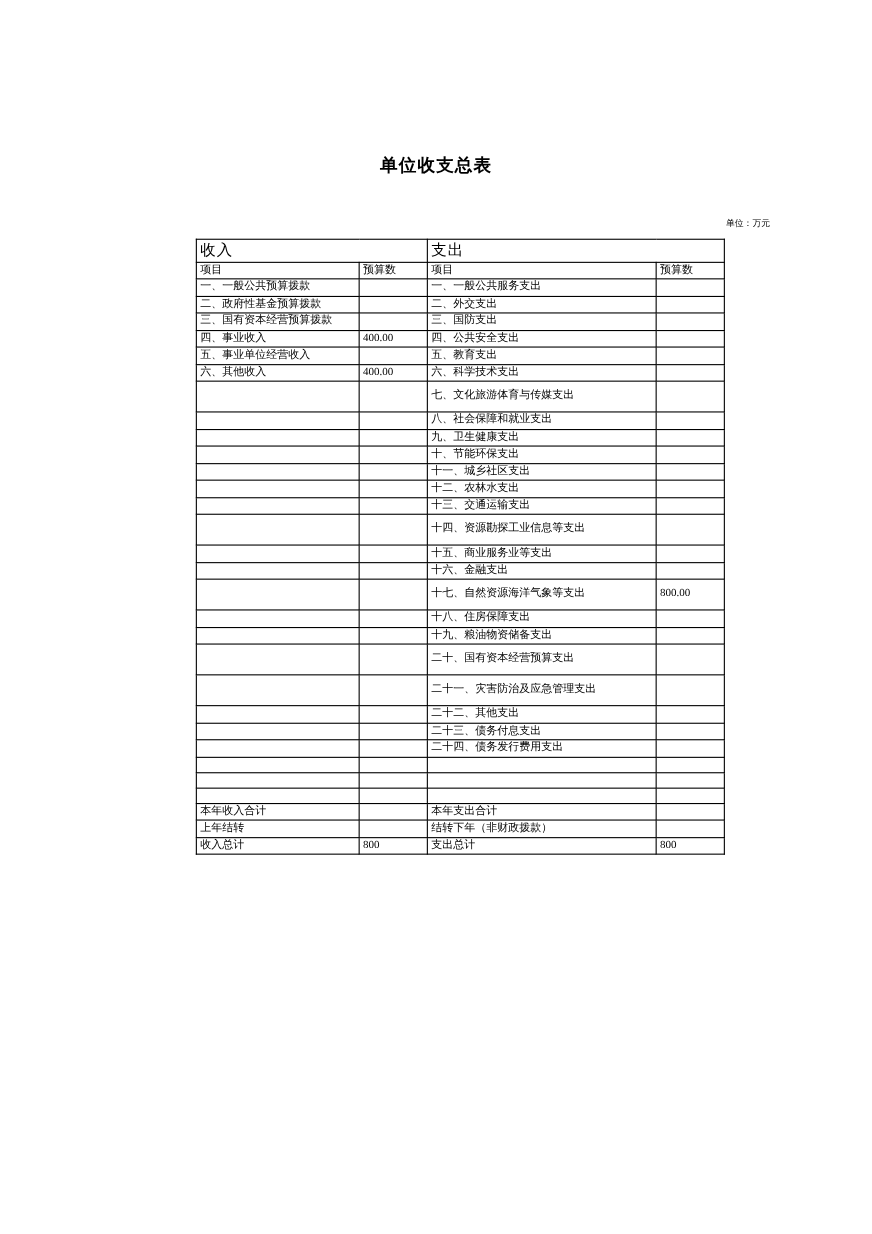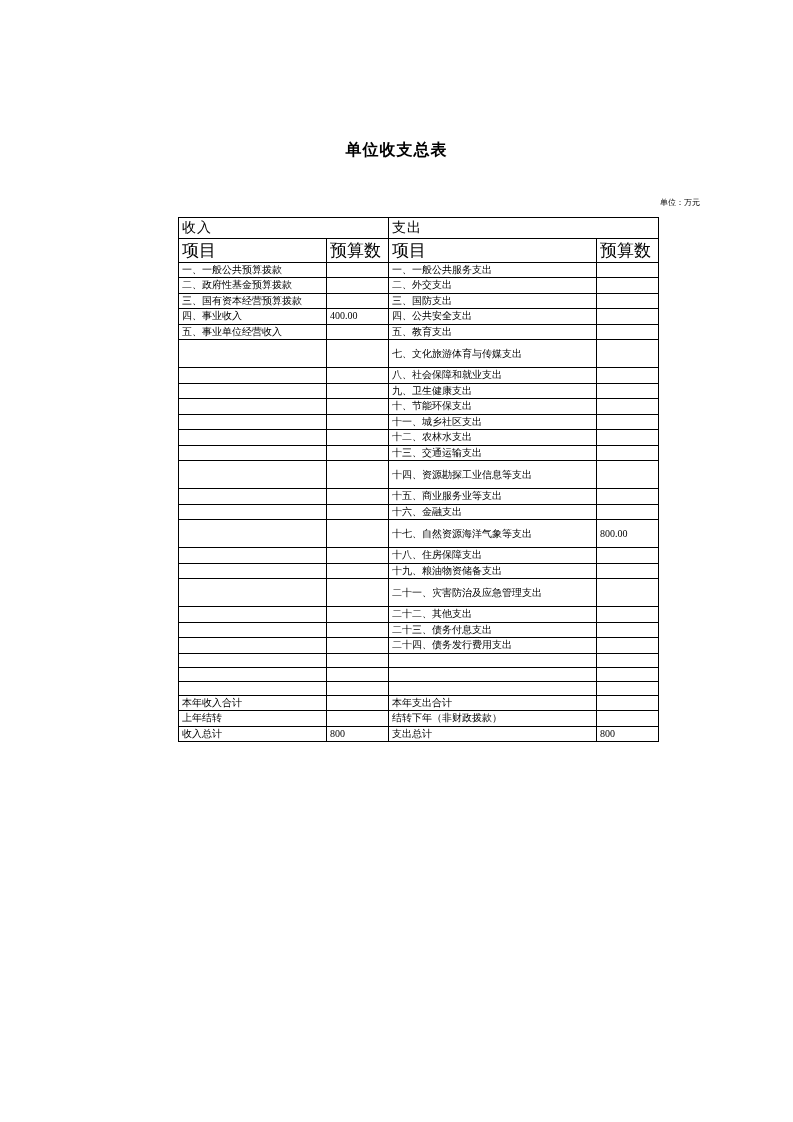--- a/index.html
+++ b/index.html
@@ -70,21 +70,21 @@
 
   .grp-head td {
     text-align: center;
     font-size: 14px;
     font-weight: bold;
     height: 22px;
     letter-spacing: 1px;
   }
   .sub-head td {
     text-align: center;
-    font-size: 17px;
+    font-size: 10px;
     font-weight: bold;
     height: 20px;
   }
   .num {
     text-align: right;
     font-family: "Liberation Serif", serif;
     font-size: 10px;
   }
   .twoline {
     height: 28px;
@@ -141,20 +141,26 @@
             <td class="num">400.00</td>
             <td>四、公共安全支出</td>
             <td class="num"></td>
           </tr>
           <tr>
             <td>五、事业单位经营收入</td>
             <td class="num"></td>
             <td>五、教育支出</td>
             <td class="num"></td>
           </tr>
+          <tr>
+            <td>六、其他收入</td>
+            <td class="num">400.00</td>
+            <td>六、科学技术支出</td>
+            <td class="num"></td>
+          </tr>
           <tr class="twoline">
             <td></td>
             <td class="num"></td>
             <td>七、文化旅游体育与传媒支出</td>
             <td class="num"></td>
           </tr>
           <tr>
             <td></td>
             <td class="num"></td>
             <td>八、社会保障和就业支出</td>
@@ -217,20 +223,26 @@
           <tr>
             <td></td>
             <td class="num"></td>
             <td>十八、住房保障支出</td>
             <td class="num"></td>
           </tr>
           <tr>
             <td></td>
             <td class="num"></td>
             <td>十九、粮油物资储备支出</td>
+            <td class="num"></td>
+          </tr>
+          <tr class="twoline">
+            <td></td>
+            <td class="num"></td>
+            <td>二十、国有资本经营预算支出</td>
             <td class="num"></td>
           </tr>
           <tr class="twoline">
             <td></td>
             <td class="num"></td>
             <td>二十一、灾害防治及应急管理支出</td>
             <td class="num"></td>
           </tr>
           <tr>
             <td></td>

